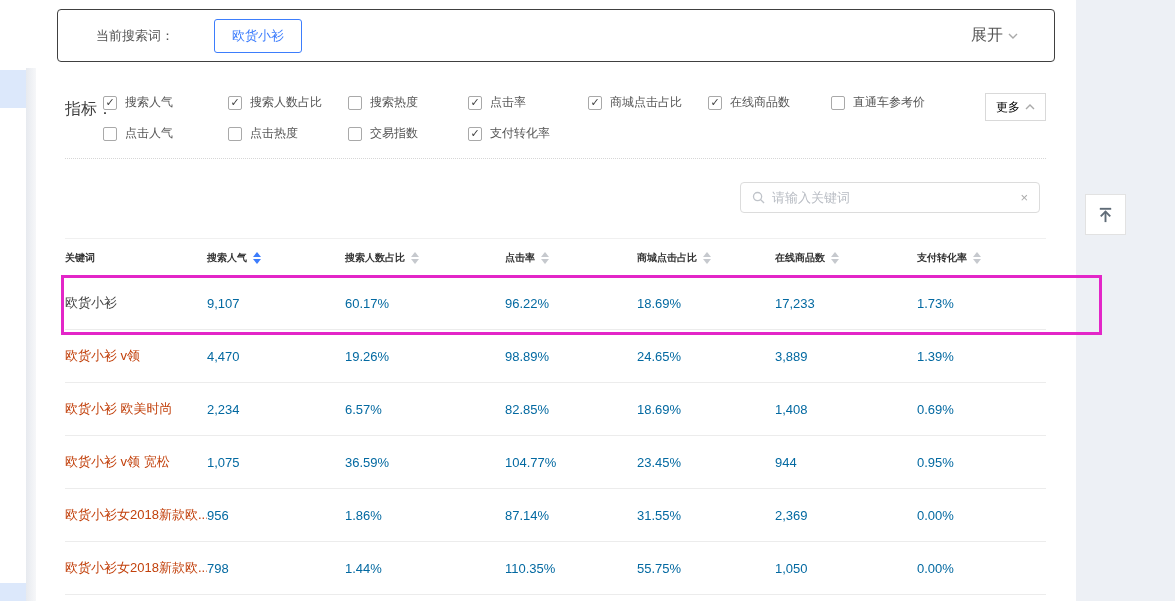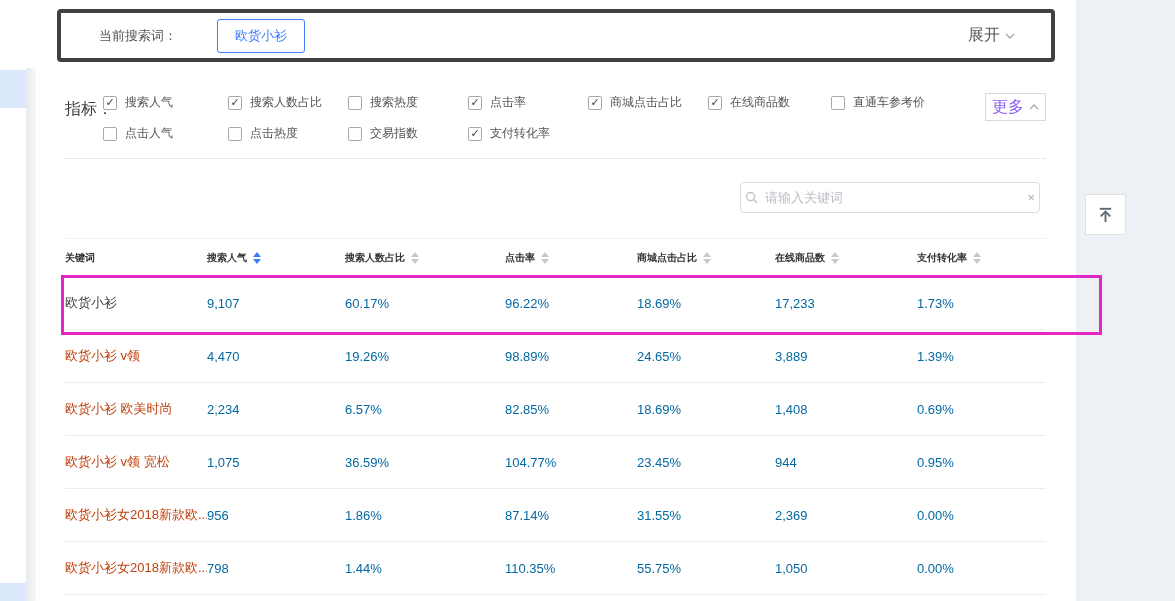--- a/index.html
+++ b/index.html
@@ -9,48 +9,48 @@
   
   .right-band { position: absolute; left: 1076px; top: 0; width: 99px; height: 601px; background: #edf0f5; }
   .left-strip { position: absolute; left: 0; top: 0; width: 26px; height: 601px; background: #fff; }
   .left-blue-top { position: absolute; left: 0; top: 70px; width: 26px; height: 38px; background: #dce8fb; }
   .left-blue-bottom { position: absolute; left: 0; top: 583px; width: 26px; height: 18px; background: #dce8fb; }
   .left-gap { position: absolute; left: 26px; top: 68px; width: 10px; height: 533px;
               background: linear-gradient(to right, #e7eaef, #f6f7f9); }
 
   
   .top-card { position: absolute; left: 57px; top: 9px; width: 998px; height: 53px;
-              background: #fff; border: 4px solid #404040; border-radius: 4px;
+              background: #fff; border: 1px solid #404040; border-radius: 4px;
               display: flex; align-items: center; }
   .top-card-label { margin-left: 38px; font-size: 13px; color: #555; }
   .term-btn { margin-left: 40px; padding: 7px 17px; font-size: 13px; color: #3d7dfc;
               background: #fff; border: 1px solid #3d7dfc; border-radius: 3px; cursor: pointer; }
   .expand-btn { margin-left: auto; margin-right: 36px; font-size: 16px; color: #555;
                 display: flex; align-items: center; gap: 5px; cursor: pointer; }
   .chev { width: 10px; height: 10px; display: inline-block; }
   .chev svg { display: block; }
 
   
   .ind-label { position: absolute; left: 65px; top: 99px; font-size: 16px; color: #404040; }
   .ind-grid { position: absolute; left: 103px; top: 94px; width: 880px;
               display: grid; grid-template-columns: 125px 120px 120px 120px 120px 123px 152px;
               row-gap: 14px; }
   .ind-item { display: flex; align-items: center; gap: 8px; font-size: 12px; color: #555; cursor: pointer; }
   .cbox { width: 14px; height: 14px; background: #fff; border: 1px solid #a9a9a9; border-radius: 2px;
           display: inline-flex; align-items: center; justify-content: center;
           font-size: 11px; line-height: 1; color: #3c3c3c; flex: 0 0 auto; }
   .more-btn { position: absolute; left: 985px; top: 93px; width: 61px; height: 28px;
-              background: #fff; border: 1px solid #d9d9d9; font-size: 16px; color: #8b5cf6;
+              background: #fff; border: 1px solid #d9d9d9; font-size: 12px; color: #000000;
               display: flex; align-items: center; justify-content: center; gap: 5px; cursor: pointer; }
   .dotted-sep { position: absolute; left: 65px; top: 158px; width: 981px; border-top: 1px dotted #d6d6d6; }
 
   
   .search-box { position: absolute; left: 740px; top: 182px; width: 300px; height: 31px;
                 border: 1px solid #dcdcdc; border-radius: 4px; background: #fff;
-                display: flex; align-items: center; padding: 0 4px; gap: 7px; }
+                display: flex; align-items: center; padding: 0 11px; gap: 7px; }
   .search-box input { border: none; outline: none; flex: 1; font-size: 13px; color: #333;
                       font-family: inherit; background: transparent; }
   .search-box input::placeholder { color: #b9bdc4; }
   .clear-x { color: #aaa; font-size: 13px; cursor: pointer; line-height: 1; }
 
   
   .back-top { position: absolute; left: 1085px; top: 194px; width: 41px; height: 41px;
               background: #fff; border: 1px solid #e2e2e2; display: flex; align-items: center;
               justify-content: center; cursor: pointer; }
 

